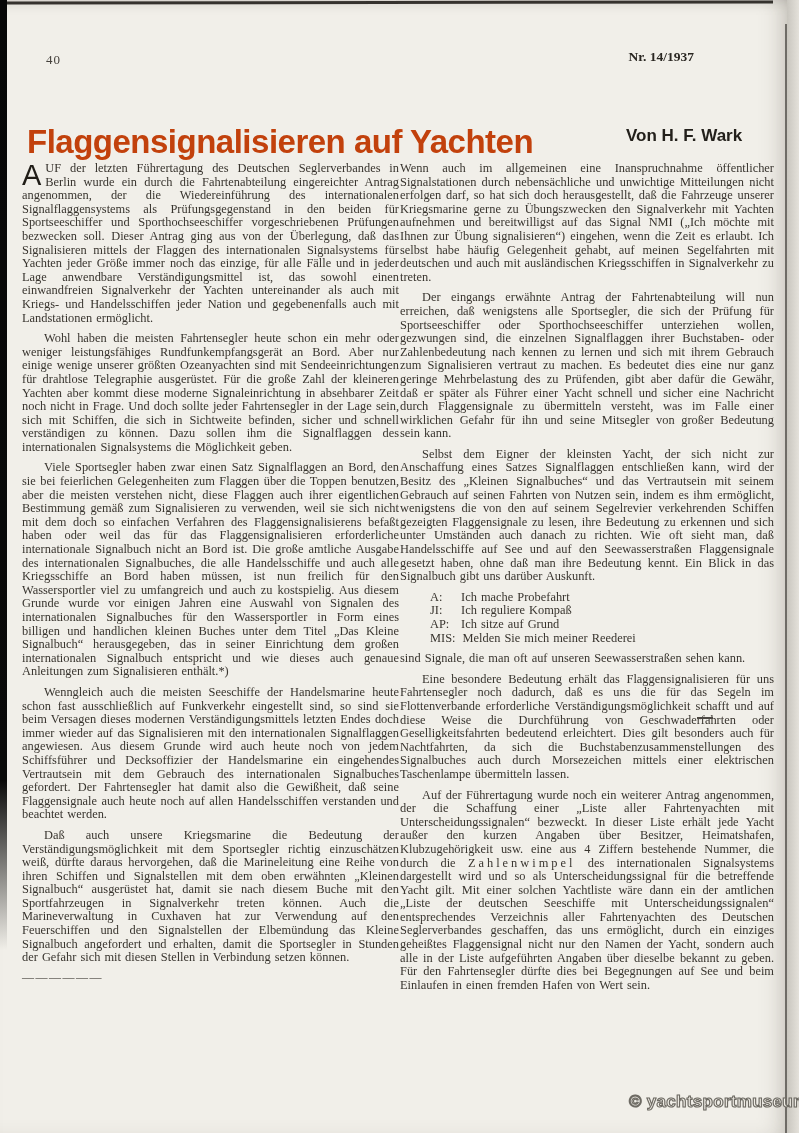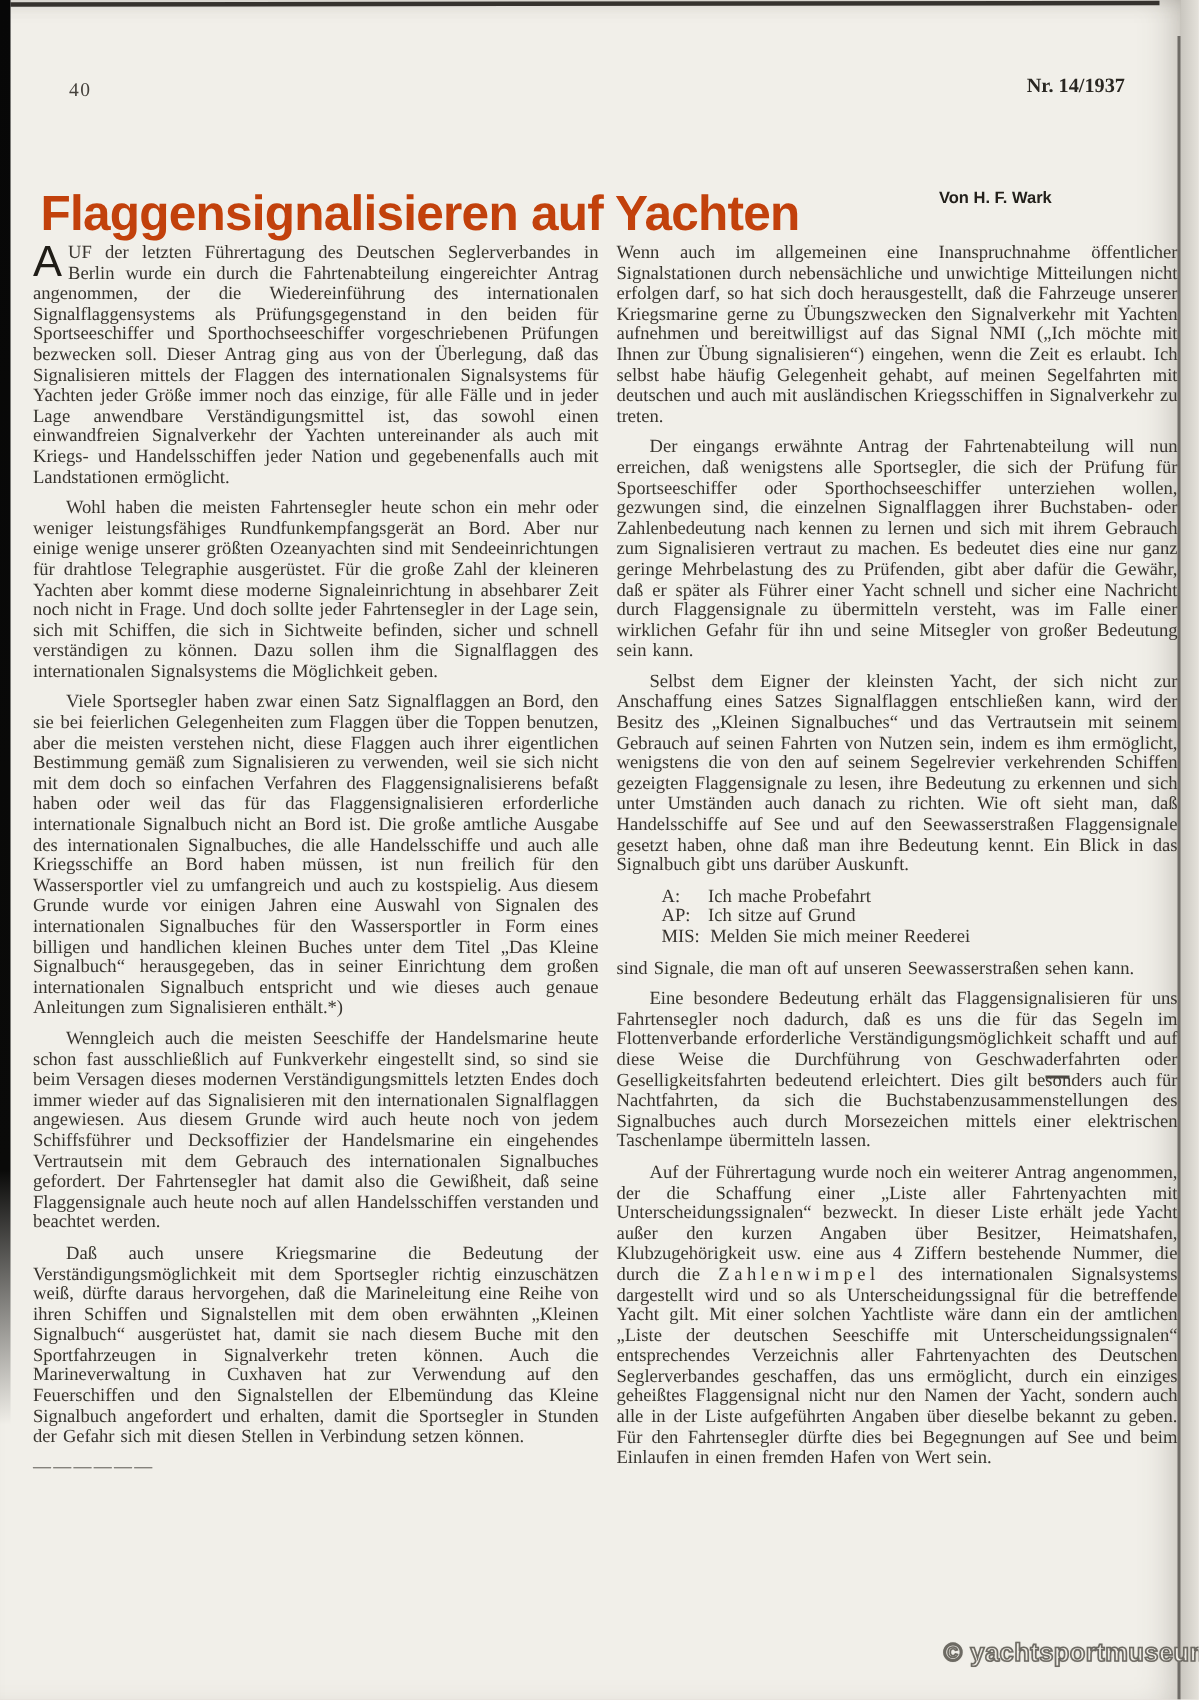--- a/index.html
+++ b/index.html
@@ -28,41 +28,41 @@
   }
   .edge-left-strip{
     position:absolute;left:0;top:0;width:7px;height:1000px;
     background:linear-gradient(to bottom,#070707 0%,#0a0a09 78%,rgba(10,10,9,0) 95%);
   }
   .page-number{
     position:absolute;left:46px;top:52px;
     font-size:13px;color:#45413c;letter-spacing:1px;
   }
   .issue-number{
-    position:absolute;left:648px;top:49px;width:102px;text-align:right;
+    position:absolute;left:592px;top:49px;width:102px;text-align:right;
     font-size:13.5px;font-weight:700;color:#2a2722;
   }
   .article-title{
     position:absolute;left:27px;top:101px;
     font-family:"Liberation Sans","DejaVu Sans",sans-serif;
     font-size:33px;font-weight:700;letter-spacing:-0.5px;color:#c2410c;
     white-space:nowrap;
   }
   .byline{
     position:absolute;left:626px;top:126px;
     font-family:"Liberation Sans","DejaVu Sans",sans-serif;
-    font-size:11px;font-weight:600;color:#23201b;white-space:nowrap;
+    font-size:17px;font-weight:600;color:#23201b;white-space:nowrap;
   }
   .col{
     position:absolute;top:162px;
     font-size:12.4px;line-height:13.6px;color:#38342e;
     text-align:justify;word-spacing:1px;
   }
   .col-left{left:22px;width:377px;}
-  .col-right{left:411px;width:374px;}
+  .col-right{left:400px;width:374px;}
   .col p{margin:0 0 7px 0;text-indent:22px;}
   .col p.first{text-indent:0;}
   .col p.cont{text-indent:0;}
   .dropcap{
     float:left;
     font-family:"Liberation Sans","DejaVu Sans",sans-serif;
     font-size:29px;line-height:24px;font-weight:500;
     padding:1px 4px 0 0;color:#201d17;
   }
   .signal-list{margin:4px 0 7px 0;}
@@ -114,20 +114,21 @@
   <p>Daß auch unsere Kriegsmarine die Bedeutung der Verständigungsmöglichkeit mit dem Sportsegler richtig einzuschätzen weiß, dürfte daraus hervorgehen, daß die Marineleitung eine Reihe von ihren Schiffen und Signalstellen mit dem oben erwähnten „Kleinen Signalbuch“ ausgerüstet hat, damit sie nach diesem Buche mit den Sportfahrzeugen in Signalverkehr treten können. Auch die Marineverwaltung in Cuxhaven hat zur Verwendung auf den Feuerschiffen und den Signalstellen der Elbemündung das Kleine Signalbuch angefordert und erhalten, damit die Sportsegler in Stunden der Gefahr sich mit diesen Stellen in Verbindung setzen können.</p>
   <div class="fn-rule">——————</div>
 </div>
 
 <div class="col col-right">
   <p class="first">Wenn auch im allgemeinen eine Inanspruchnahme öffentlicher Signalstationen durch nebensächliche und unwichtige Mitteilungen nicht erfolgen darf, so hat sich doch herausgestellt, daß die Fahrzeuge unserer Kriegsmarine gerne zu Übungszwecken den Signalverkehr mit Yachten aufnehmen und bereitwilligst auf das Signal NMI („Ich möchte mit Ihnen zur Übung signalisieren“) eingehen, wenn die Zeit es erlaubt. Ich selbst habe häufig Gelegenheit gehabt, auf meinen Segelfahrten mit deutschen und auch mit ausländischen Kriegsschiffen in Signalverkehr zu treten.</p>
   <p>Der eingangs erwähnte Antrag der Fahrtenabteilung will nun erreichen, daß wenigstens alle Sportsegler, die sich der Prüfung für Sportseeschiffer oder Sporthochseeschiffer unterziehen wollen, gezwungen sind, die einzelnen Signalflaggen ihrer Buchstaben- oder Zahlenbedeutung nach kennen zu lernen und sich mit ihrem Gebrauch zum Signalisieren vertraut zu machen.  Es bedeutet dies eine nur ganz geringe Mehrbelastung des zu Prüfenden, gibt aber dafür die Gewähr, daß er später als Führer einer Yacht schnell und sicher eine Nachricht durch Flaggensignale zu übermitteln versteht, was im Falle einer wirklichen Gefahr für ihn und seine Mitsegler von großer Bedeutung sein kann.</p>
   <p>Selbst dem Eigner der kleinsten Yacht, der sich nicht zur Anschaffung eines Satzes Signalflaggen entschließen kann, wird der Besitz des „Kleinen Signalbuches“ und das Vertrautsein mit seinem Gebrauch auf seinen Fahrten von Nutzen sein, indem es ihm ermöglicht, wenigstens die von den auf seinem Segelrevier verkehrenden Schiffen gezeigten Flaggensignale zu lesen, ihre Bedeutung zu erkennen und sich unter Umständen auch danach zu richten.  Wie oft sieht man, daß Handelsschiffe auf See und auf den Seewasserstraßen Flaggensignale gesetzt haben, ohne daß man ihre Bedeutung kennt. Ein Blick in das Signalbuch gibt uns darüber Auskunft.</p>
   <div class="signal-list">
     <div class="sig-row"><span class="sig-code">A:</span><span>Ich mache Probefahrt</span></div>
+    <div class="sig-row"><span class="sig-code">JI:</span><span>Ich reguliere Kompaß</span></div>
     <div class="sig-row"><span class="sig-code">AP:</span><span>Ich sitze auf Grund</span></div>
     <div class="sig-row"><span class="sig-code">MIS:</span><span>Melden Sie mich meiner Reederei</span></div>
   </div>
   <p class="cont">sind Signale, die man oft auf unseren Seewasserstraßen sehen kann.</p>
   <p>Eine besondere Bedeutung erhält das Flaggensignalisieren für uns Fahrtensegler noch dadurch, daß es uns die für das Segeln im Flottenverbande erforderliche Verständigungsmöglichkeit schafft und auf diese Weise die Durchführung von Geschwaderfahrten oder Geselligkeitsfahrten bedeutend erleichtert.  Dies gilt besonders auch für Nachtfahrten, da sich die Buchstabenzusammenstellungen des Signalbuches auch durch Morsezeichen mittels einer elektrischen Taschenlampe übermitteln lassen.</p>
   <p><span>Auf der Führertagung wurde noch ein weiterer Antrag angenommen, der die Schaffung einer „Liste aller Fahrtenyachten mit Unterscheidungssignalen“ bezweckt.  In dieser Liste erhält jede Yacht außer den kurzen Angaben über Besitzer, Heimatshafen, Klubzugehörigkeit usw. eine aus 4 Ziffern bestehende Nummer, die durch die </span><span style="letter-spacing:3px">Zahlenwimpel</span><span> des internationalen Signalsystems dargestellt wird und so als Unterscheidungssignal für die betreffende Yacht gilt.  Mit einer solchen Yachtliste wäre dann ein der amtlichen „Liste der deutschen Seeschiffe mit Unterscheidungssignalen“ entsprechendes Verzeichnis aller Fahrtenyachten des Deutschen Seglerverbandes geschaffen, das uns ermöglicht, durch ein einziges geheißtes Flaggensignal nicht nur den Namen der Yacht, sondern auch alle in der Liste aufgeführten Angaben über dieselbe bekannt zu geben.  Für den Fahrtensegler dürfte dies bei Begegnungen auf See und beim Einlaufen in einen fremden Hafen von Wert sein.</span></p>
 </div>
 
 <div class="scan-artifact"></div>
 <div class="watermark">© yachtsportmuseum.de</div>

